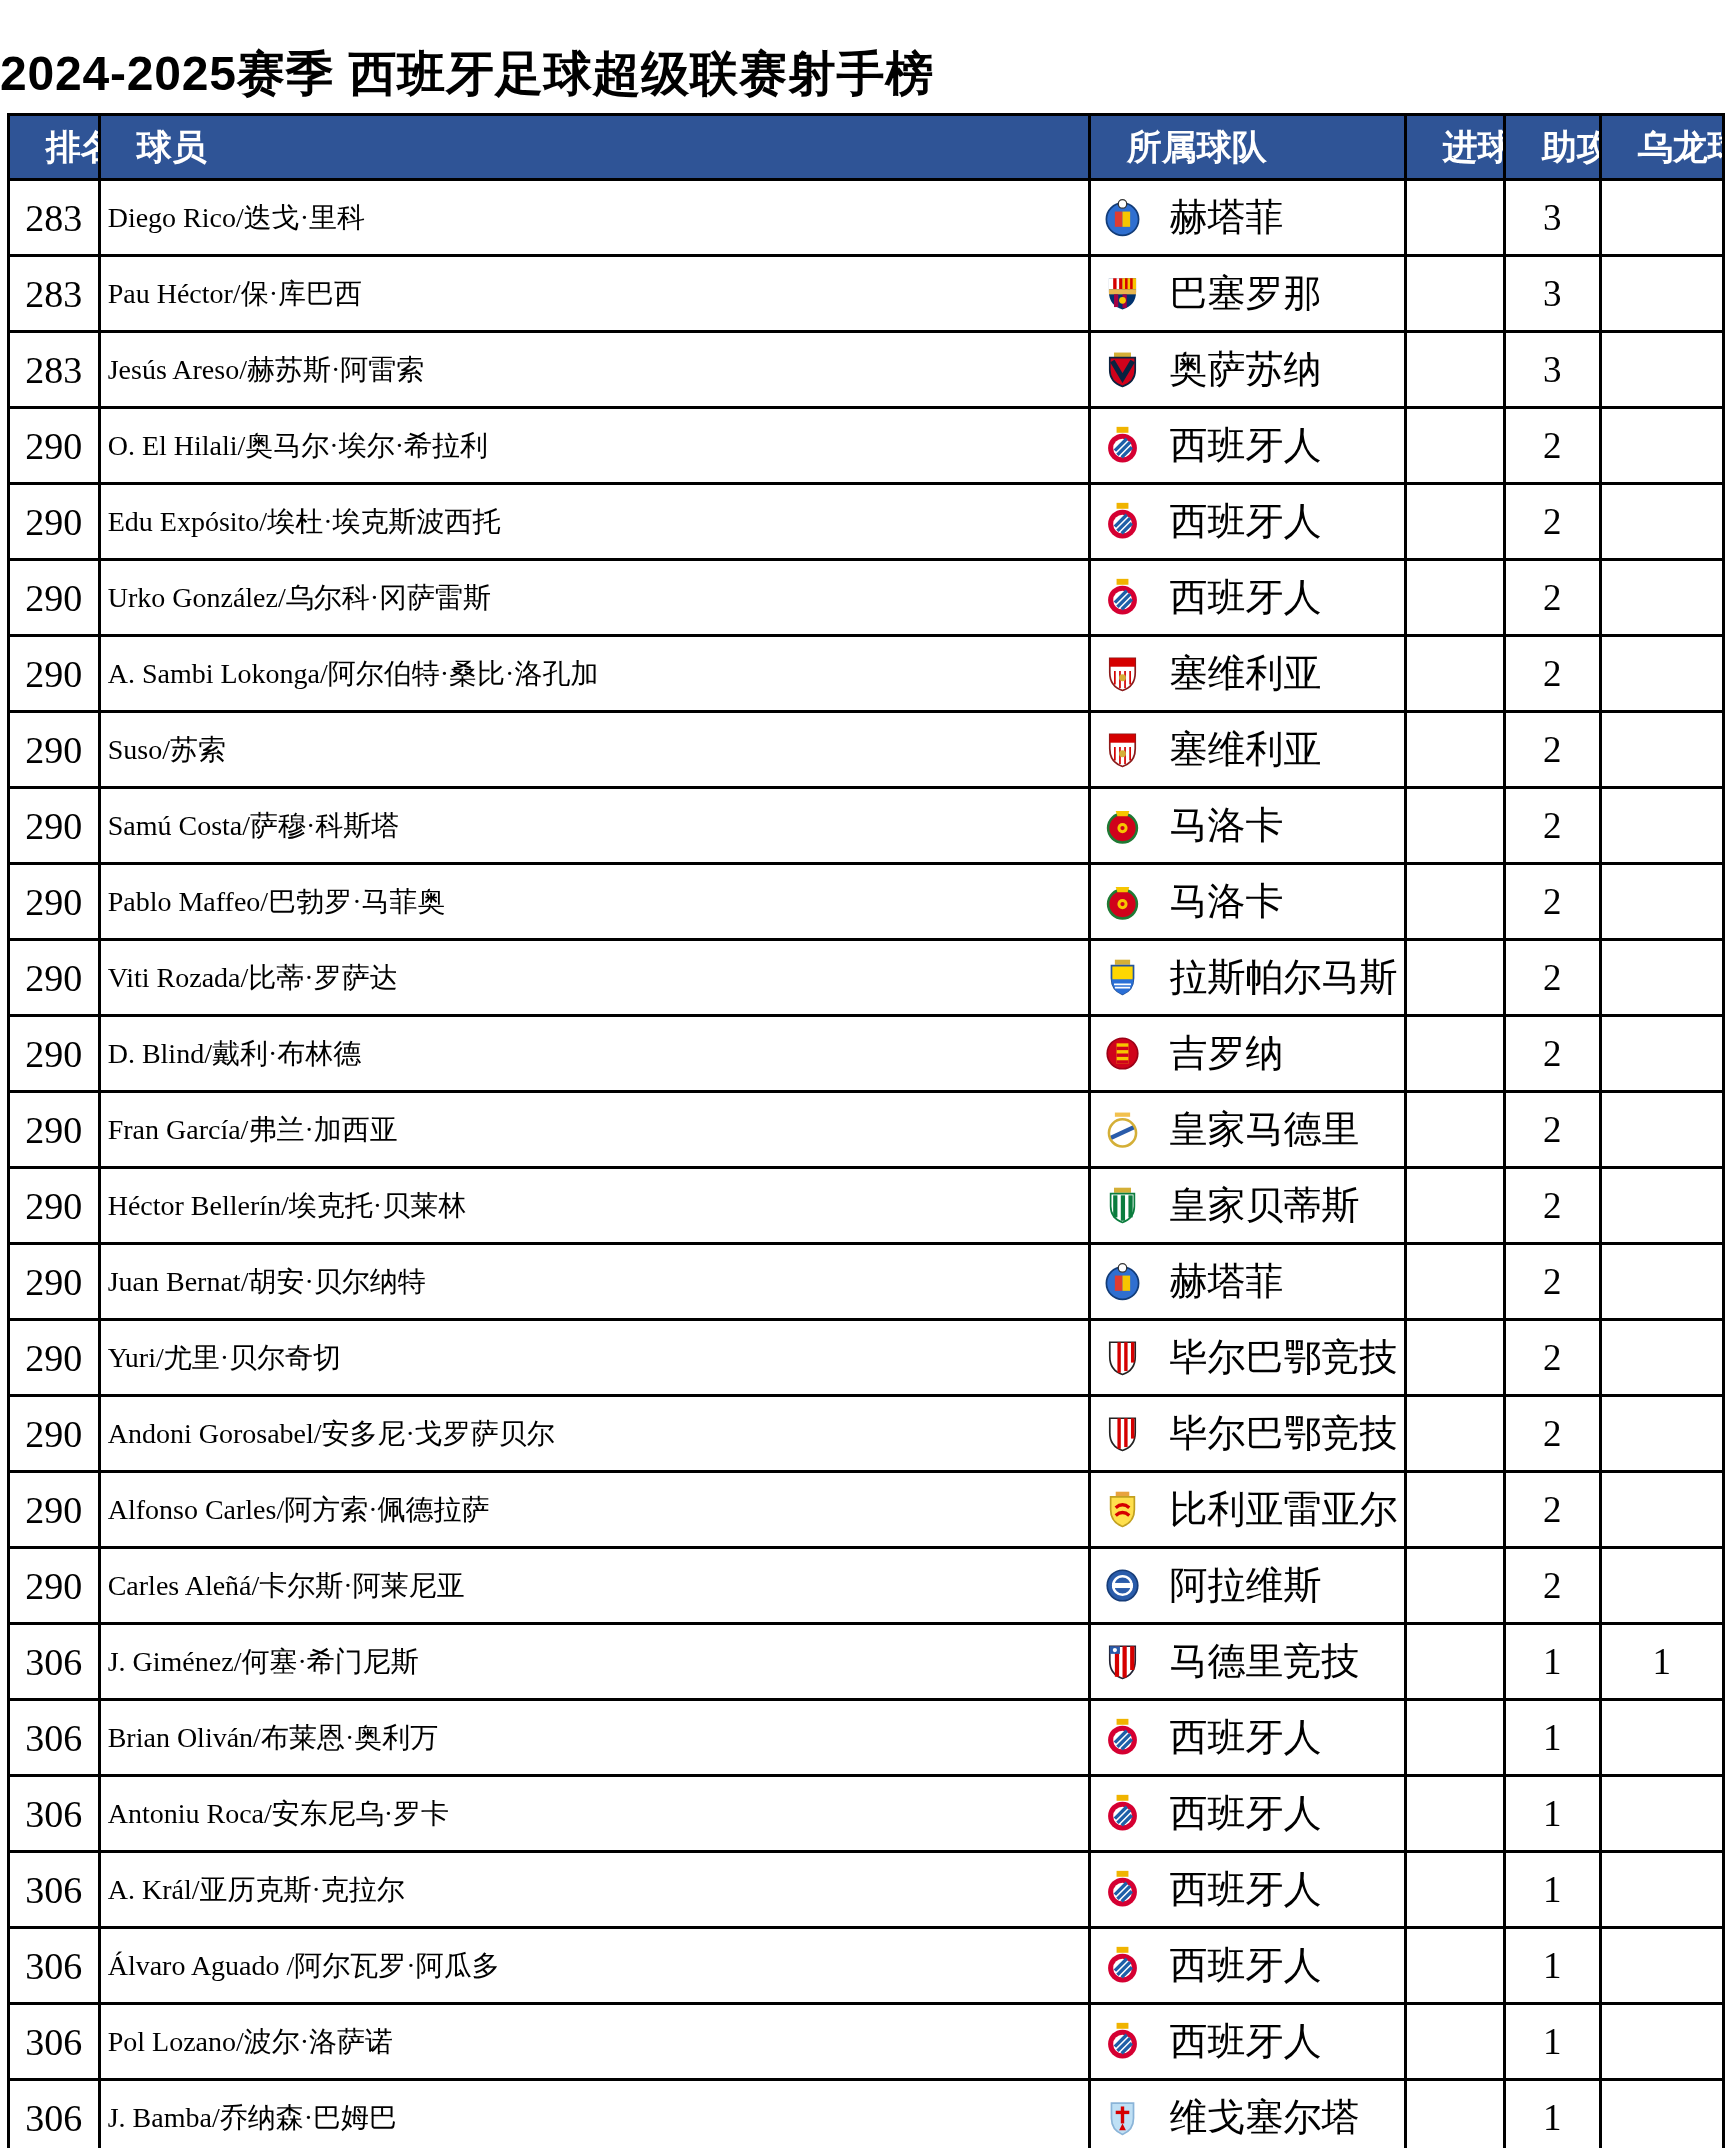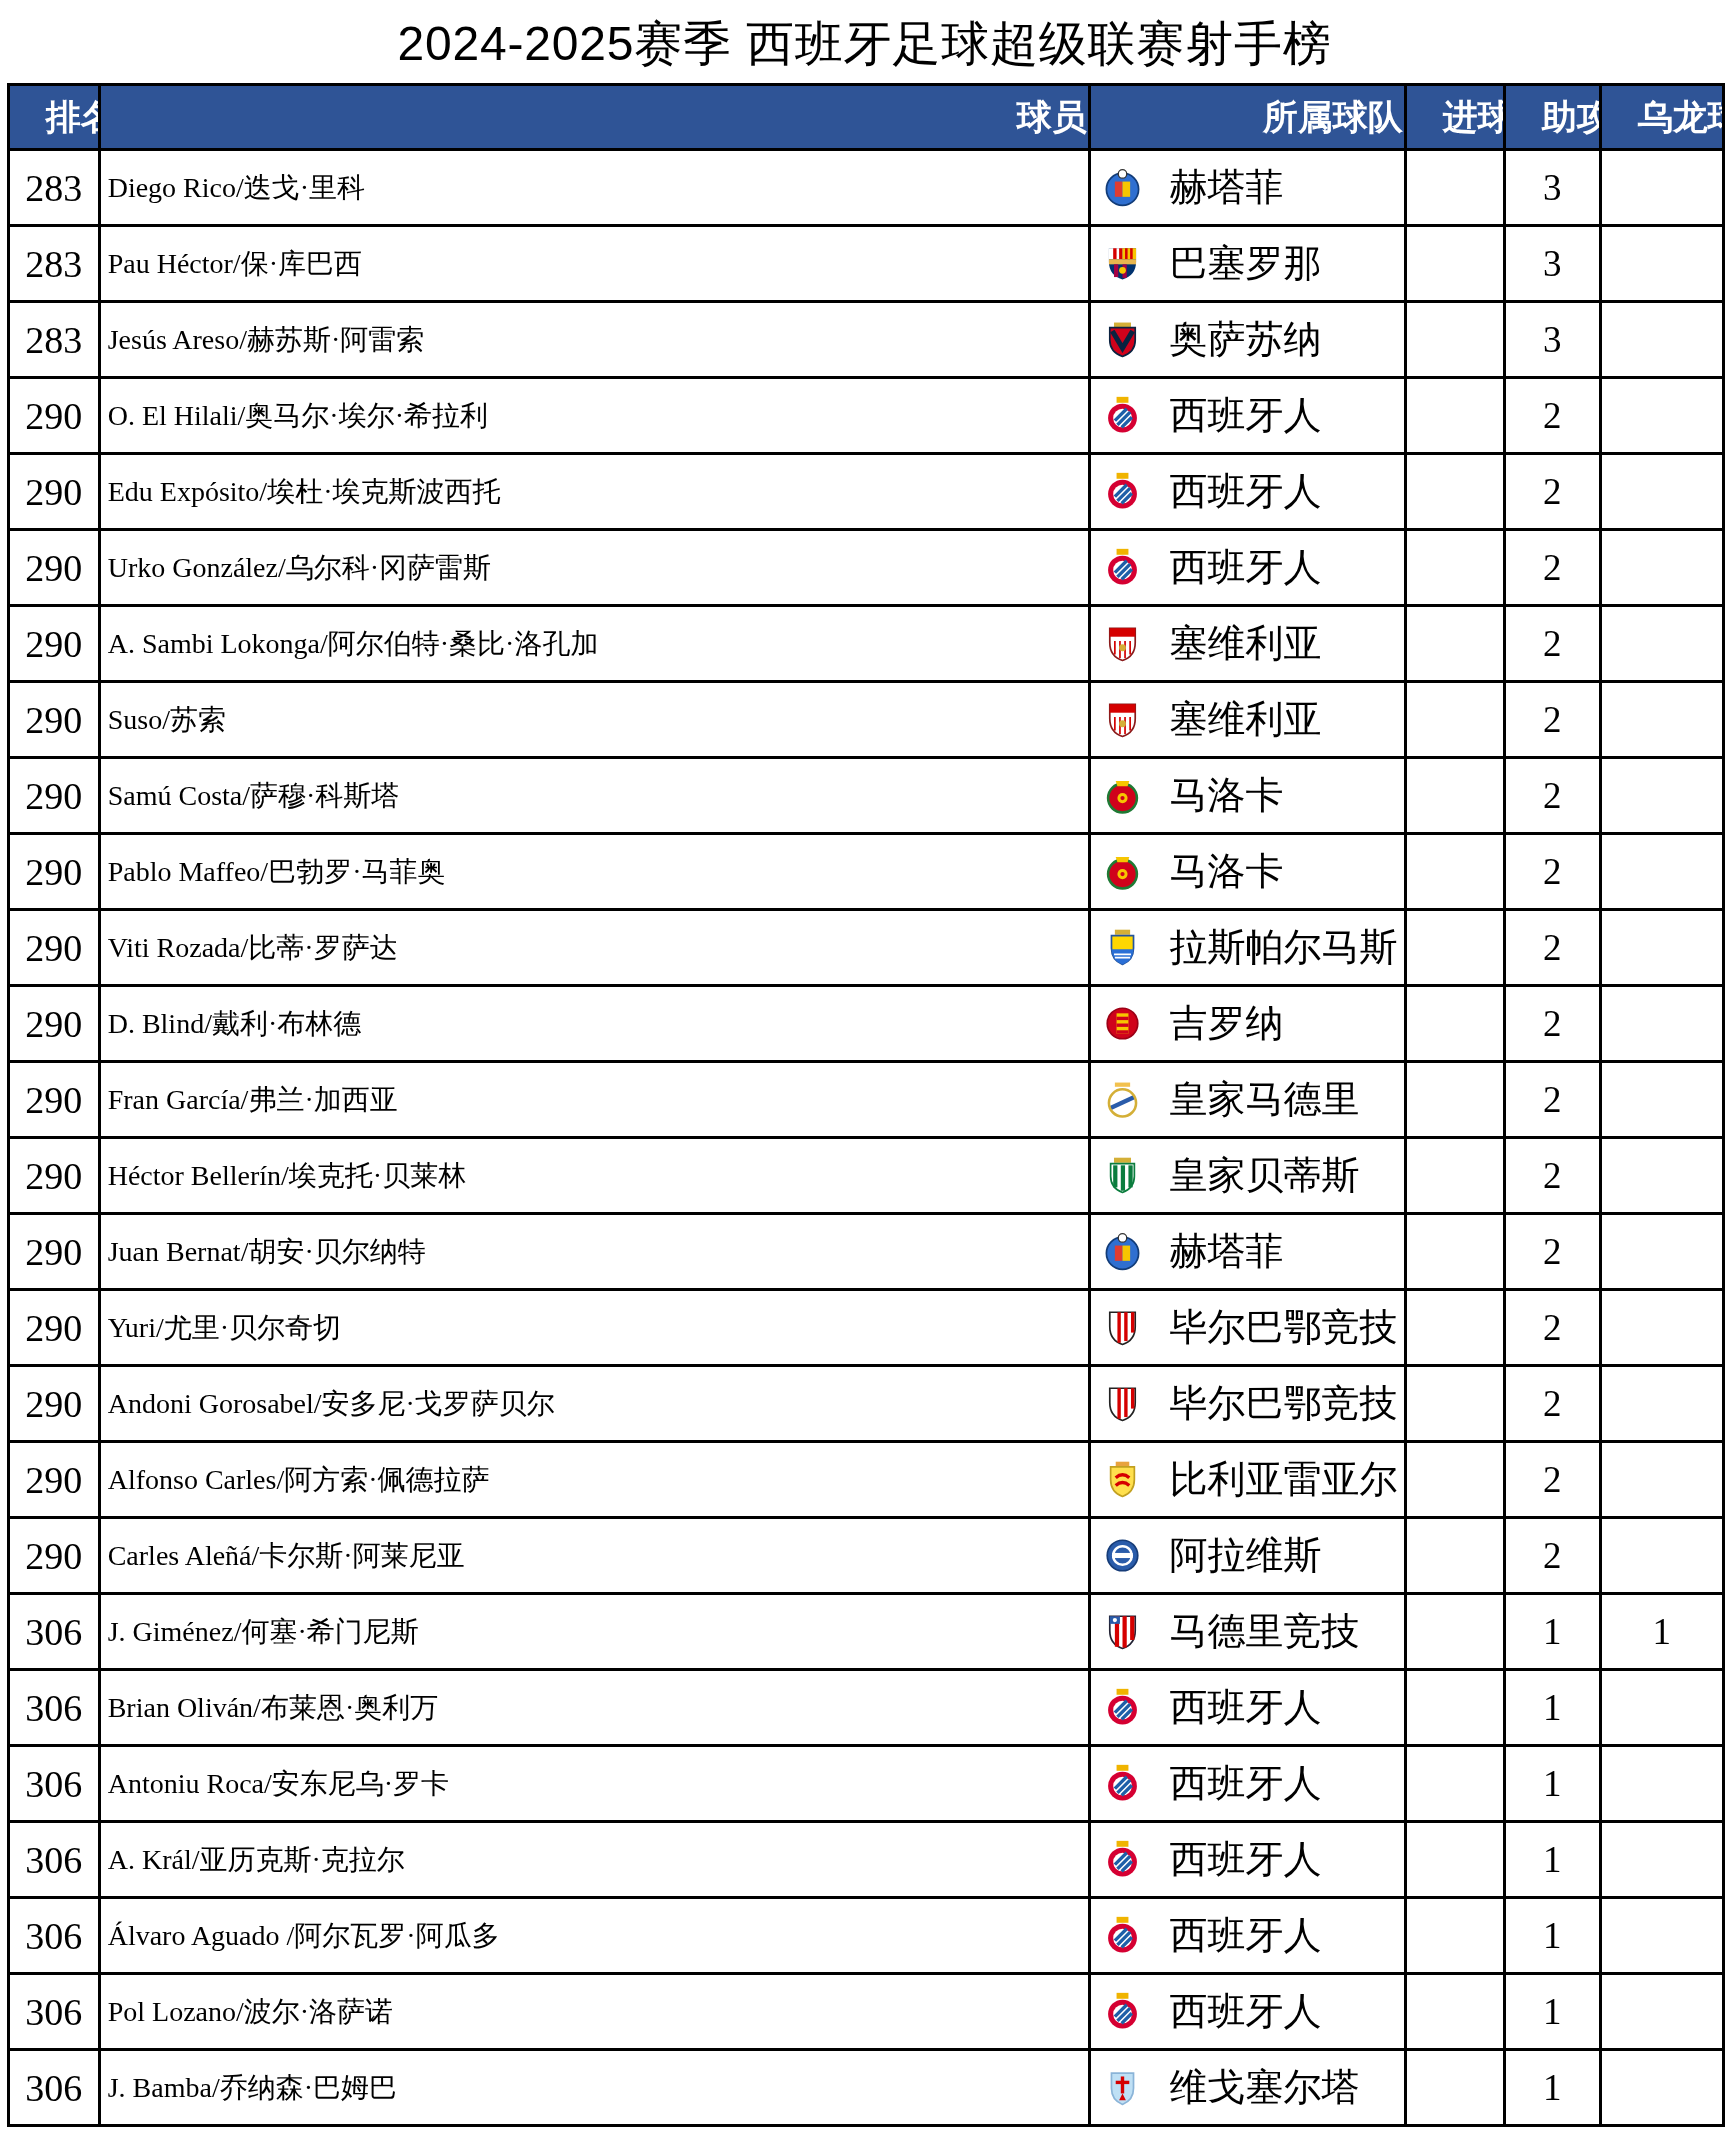--- a/index.html
+++ b/index.html
@@ -2,44 +2,44 @@
 <html style="--header-bg: #2F5496;font-size:13.4px"><head>
 <meta charset="utf-8">
 <style>
   html,body{margin:0;padding:0;}
   body{
     width:1729px;height:2148px;overflow:hidden;
     background:#ffffff;color:#000;
     font-family:"Liberation Sans",sans-serif;
   }
   .title{
-    text-align:center;
-    font-size:48px;font-weight:400;
+    font-size:48px;font-weight:700;
     padding-top:11.7px;height:83px;box-sizing:border-box;
     letter-spacing:0.8px;
     white-space:nowrap;
+    margin-top:30px;
   }
   table.scorers{
     border-collapse:collapse;table-layout:fixed;
     margin-left:6.7px;width:1716px;
   }
   th,td{
     border:3.4px solid #000;
     box-sizing:border-box;
     overflow:hidden;white-space:nowrap;
     vertical-align:middle;
   }
   thead tr{height:65px;}
   tbody tr{height:76px;font-family:Liberation Serif, serif;}
   th{
     background:var(--header-bg,#2F5496);
     color:#fff;
     font-family:"Liberation Serif",serif;
     font-size:35px;font-weight:600;
-    text-align:right;
+    text-align:left;
     padding-left:36px;
   }
   td.c-rank{text-align:center;font-size:38px;}
   td.c-player{font-size:28px;padding-left:7px;}
   td.c-num{text-align:center;font-size:37px;}
   .team-wrap{display:flex;align-items:center;gap:27px;padding-left:11.7px;}
   .badge{width:39px;height:39px;flex:0 0 39px;display:inline-flex;}
   .badge svg{width:39px;height:39px;display:block;}
   .team-name{font-size:38px;}
 </style>

